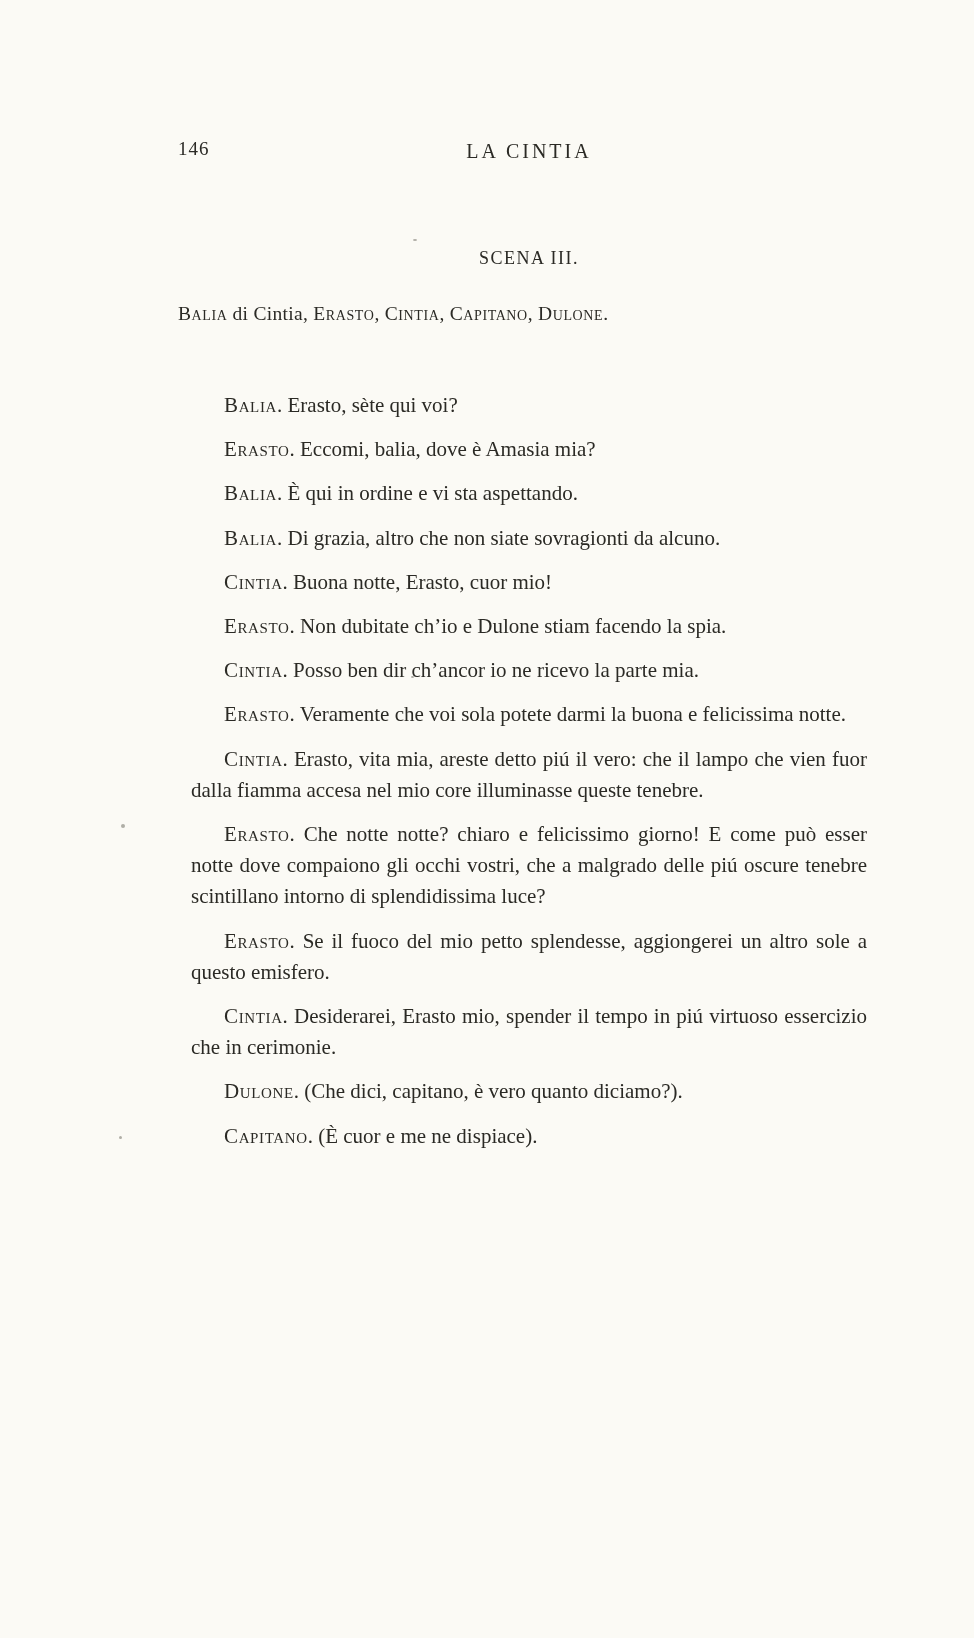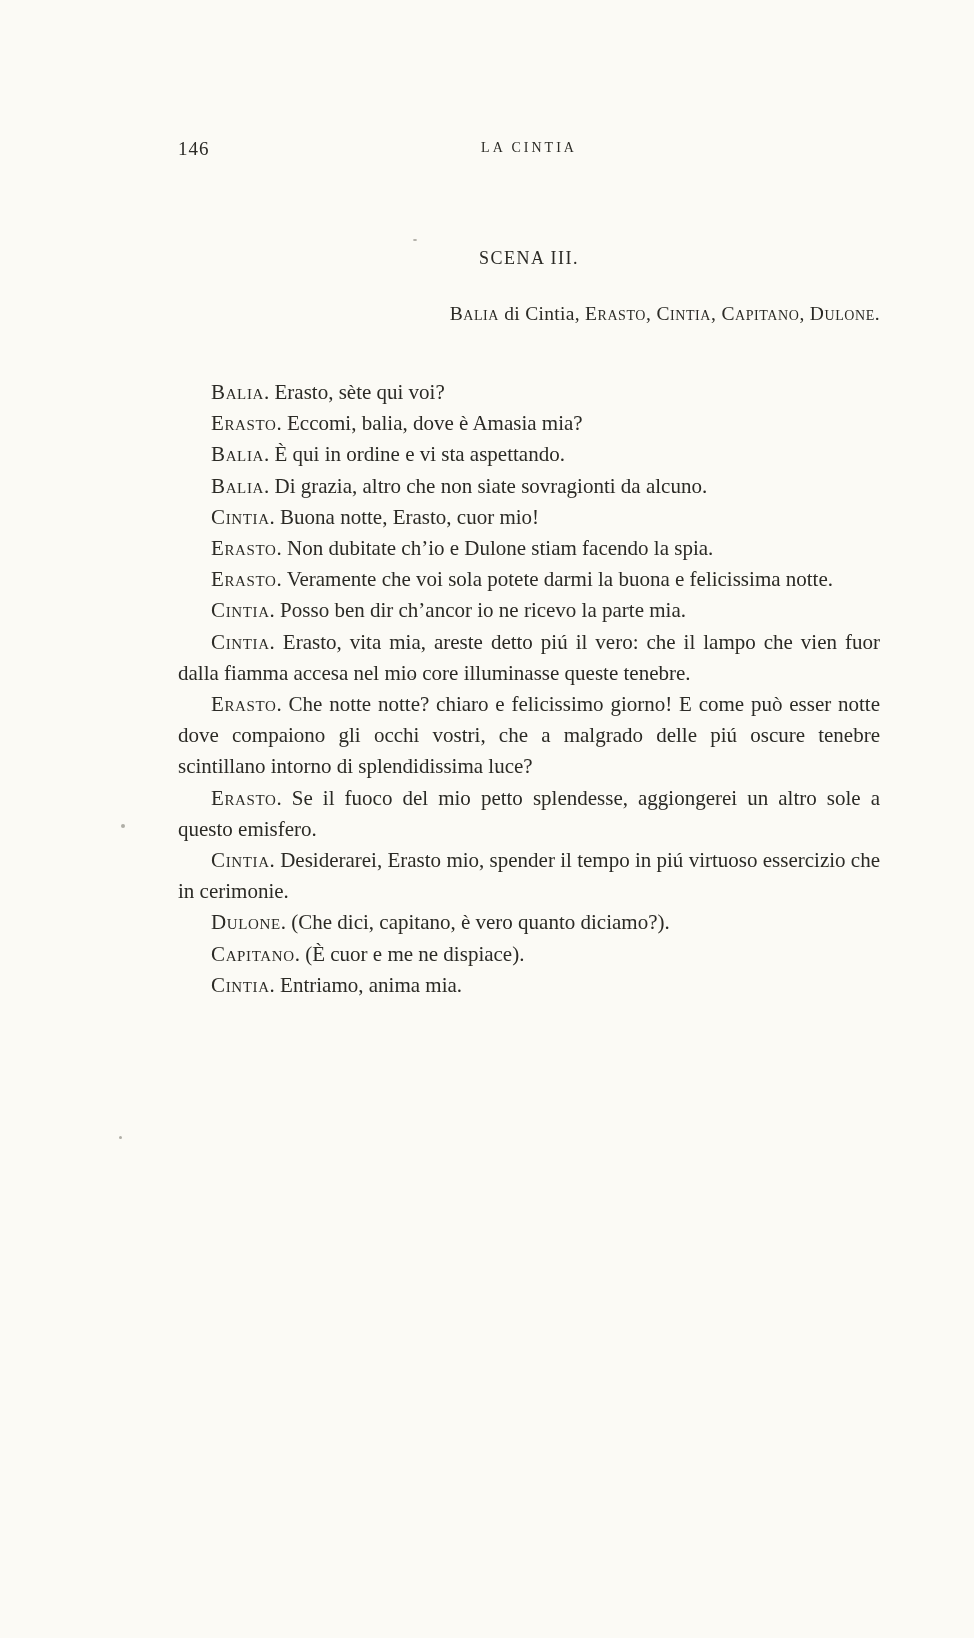--- a/index.html
+++ b/index.html
@@ -26,56 +26,56 @@
   }
   .page-num {
     position: absolute;
     left: 0;
     top: 2px;
     letter-spacing: 1px;
   }
   .running-title {
     display: block;
     text-align: center;
-    font-size: 14px;
+    font-size: 20px;
     letter-spacing: 3px;
     padding-top: 4px;
   }
   .scene-title {
     position: absolute;
     top: 248px;
     left: 178px;
     right: 94px;
     margin: 0;
     text-align: center;
     font-size: 18px;
     font-weight: normal;
     letter-spacing: 1.5px;
   }
   .characters {
     position: absolute;
     top: 303px;
     left: 178px;
     right: 94px;
     margin: 0;
-    text-align: right;
+    text-align: left;
     font-size: 19.5px;
     letter-spacing: 0.3px;
   }
   .dialogue {
     position: absolute;
     top: 377px;
     left: 178px;
     right: 94px;
     font-size: 21px;
     line-height: 31.2px;
     text-align: justify;
   }
   .speech {
-    margin: 0;
+    margin: 13px;
     text-indent: 33px;
   }
   .sc {
     font-variant: small-caps;
     letter-spacing: 0.03em;
   }
   .speck {
     position: absolute;
     background: #8f8d84;
     border-radius: 50%;
@@ -102,22 +102,22 @@
 
   <p class="characters" id="characters"><span class="sc">Balia</span> di Cintia, <span class="sc">Erasto</span>, <span class="sc">Cintia</span>, <span class="sc">Capitano</span>, <span class="sc">Dulone</span>.</p>
 
   <div class="dialogue" id="dialogue">
       <p class="speech"><span class="sc">Balia</span><span>. Erasto, sète qui voi?</span></p>
       <p class="speech"><span class="sc">Erasto</span><span>. Eccomi, balia, dove è Amasia mia?</span></p>
       <p class="speech"><span class="sc">Balia</span><span>. È qui in ordine e vi sta aspettando.</span></p>
       <p class="speech"><span class="sc">Balia</span><span>. Di grazia, altro che non siate sovragionti da alcuno.</span></p>
       <p class="speech"><span class="sc">Cintia</span><span>. Buona notte, Erasto, cuor mio!</span></p>
       <p class="speech"><span class="sc">Erasto</span><span>. Non dubitate ch’io e Dulone stiam facendo la spia.</span></p>
+      <p class="speech"><span class="sc">Cintia</span><span>. Posso ben dir ch’ancor io ne ricevo la parte mia.</span></p>
       <p class="speech"><span class="sc">Erasto</span><span>. Veramente che voi sola potete darmi la buona e felicissima notte.</span></p>
-      <p class="speech"><span class="sc">Cintia</span><span>. Posso ben dir ch’ancor io ne ricevo la parte mia.</span></p>
       <p class="speech"><span class="sc">Cintia</span><span>. Erasto, vita mia, areste detto piú il vero: che il lampo che vien fuor dalla fiamma accesa nel mio core illuminasse queste tenebre.</span></p>
       <p class="speech"><span class="sc">Erasto</span><span>. Che notte notte? chiaro e felicissimo giorno! E come può esser notte dove compaiono gli occhi vostri, che a malgrado delle piú oscure tenebre scintillano intorno di splendidissima luce?</span></p>
       <p class="speech"><span class="sc">Erasto</span><span>. Se il fuoco del mio petto splendesse, aggiongerei un altro sole a questo emisfero.</span></p>
       <p class="speech"><span class="sc">Cintia</span><span>. Desiderarei, Erasto mio, spender il tempo in piú virtuoso essercizio che in cerimonie.</span></p>
       <p class="speech"><span class="sc">Dulone</span><span>. (Che dici, capitano, è vero quanto diciamo?).</span></p>
       <p class="speech"><span class="sc">Capitano</span><span>. (È cuor e me ne dispiace).</span></p>
       <p class="speech"><span class="sc">Cintia</span><span>. Entriamo, anima mia.</span></p>
     </div>
 
   <span class="speck s1"></span>

